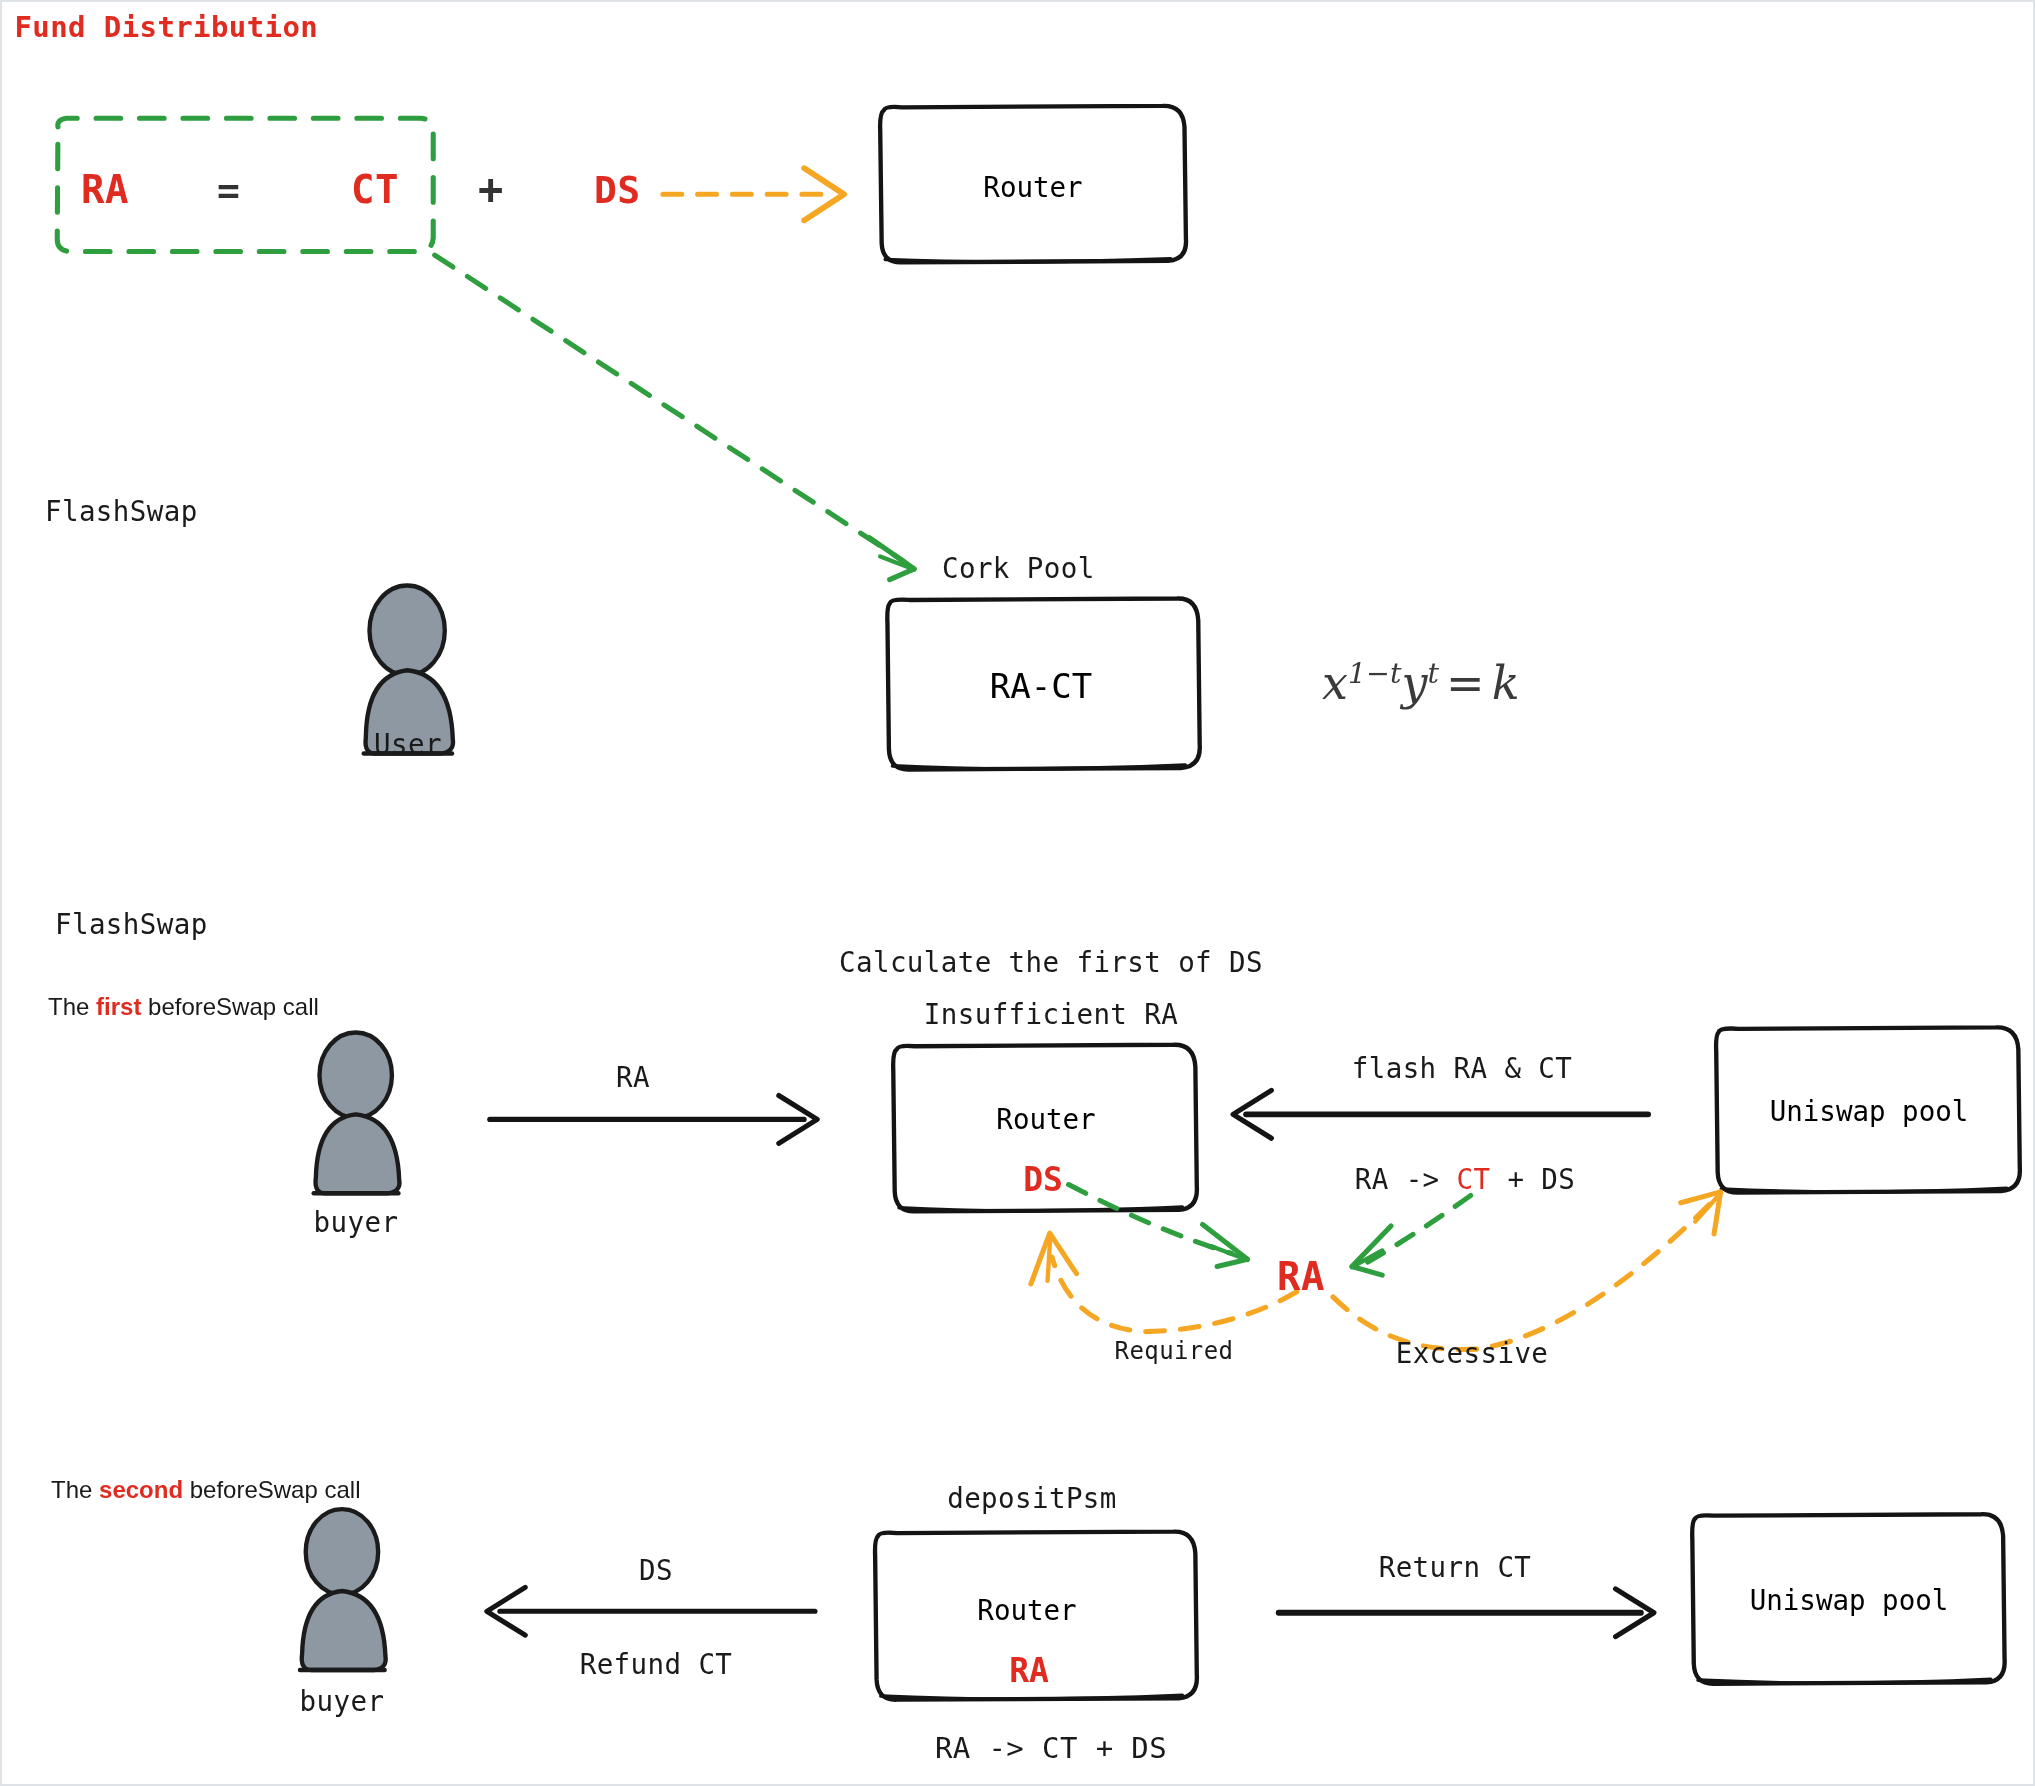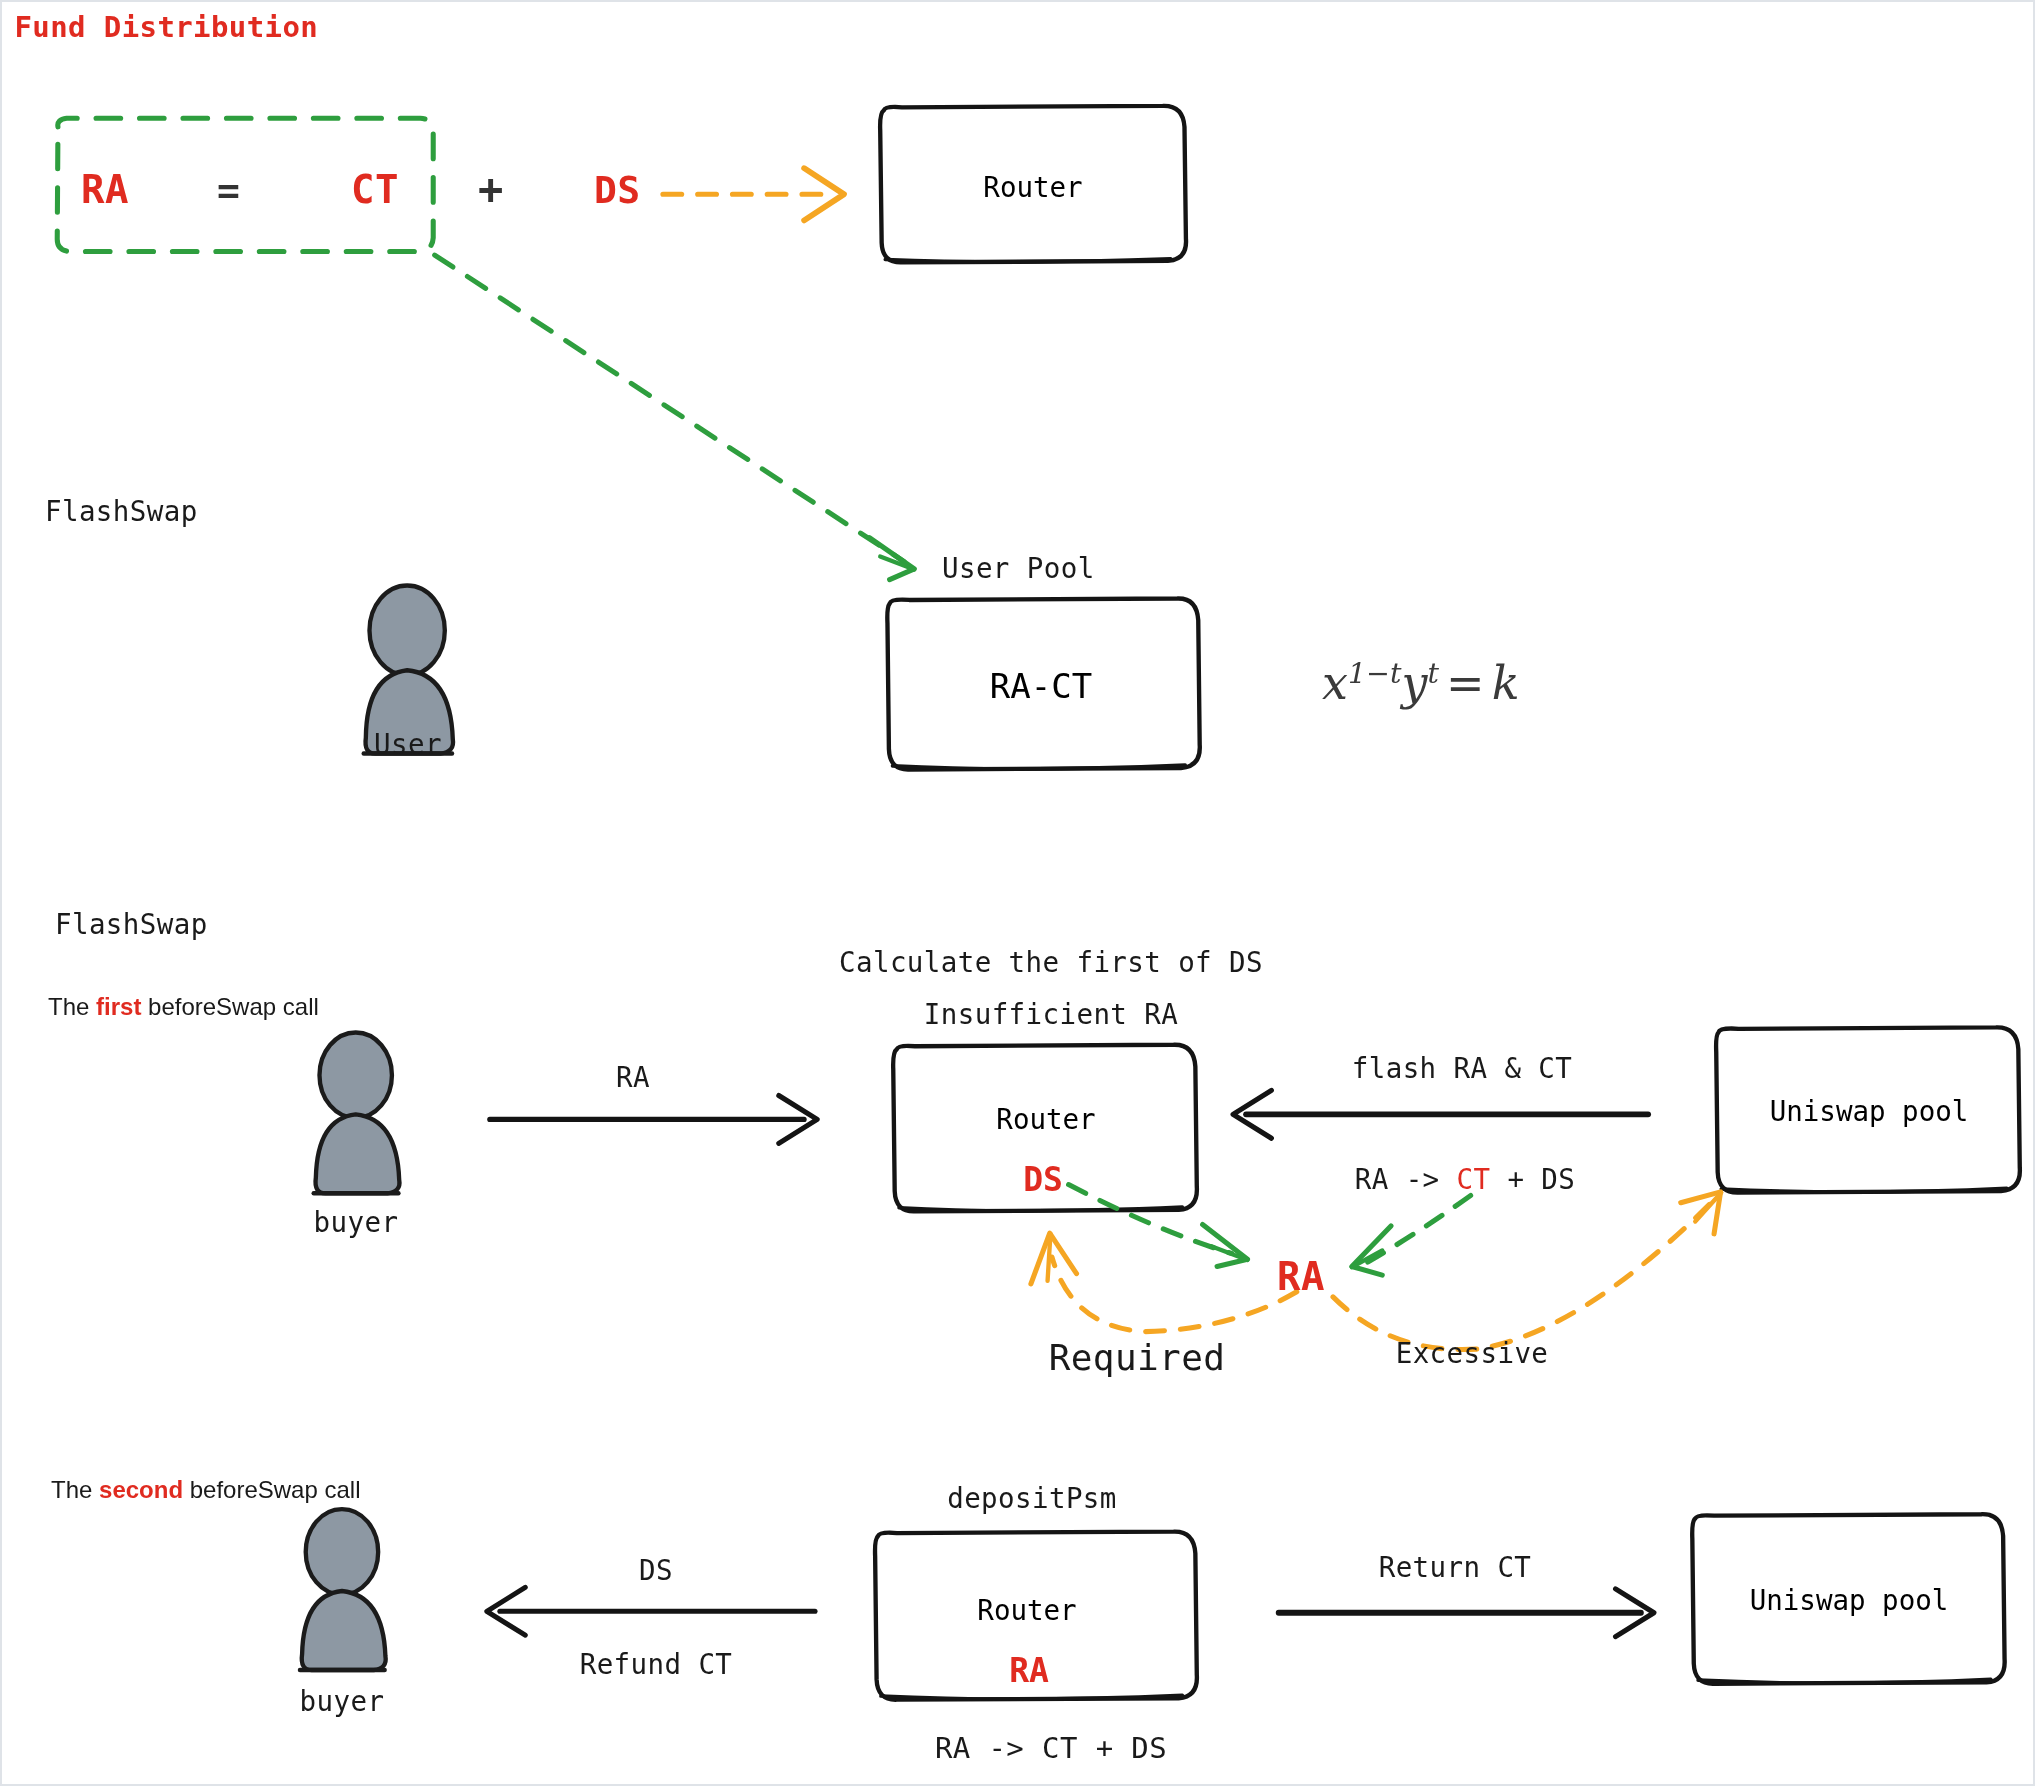--- a/index.html
+++ b/index.html
@@ -156,21 +156,21 @@
   <div class="lbl hand red" style="left:81px;top:167px;font-size:39px;font-weight:700;">RA</div>
   <div class="lbl hand" style="left:217px;top:168px;font-size:38px;font-weight:700;color:#333;">=</div>
   <div class="lbl hand red" style="left:351px;top:167px;font-size:39px;font-weight:700;">CT</div>
   <div class="lbl hand" style="left:478px;top:165px;font-size:42px;font-weight:700;color:#333;">+</div>
   <div class="lbl hand red" style="left:594px;top:168px;font-size:38px;font-weight:700;">DS</div>
 
   <div class="boxlabel" style="left:1033px;top:187px;font-size:27.5px;">Router</div>
 
   <div class="lbl hand" style="left:45px;top:495px;font-size:27.5px;">FlashSwap</div>
 
-  <div class="lbl hand" style="left:942px;top:552px;font-size:27.5px;">User Pool</div>
+  <div class="lbl hand" style="left:942px;top:552px;font-size:27.5px;">Cork Pool</div>
   <div class="boxlabel" style="left:1041px;top:686px;font-size:34px;">RA-CT</div>
 
   <div class="lbl hand ctr" style="left:408px;top:728px;font-size:27.5px;">User</div>
 
   <div class="lbl mathf" style="left:1322px;top:656px;font-size:46px;color:#3a3a3a;">
     <span>x</span><sup class="mf">1−t</sup><span>y</span><sup class="mf">t</sup><span style="font-style:normal;padding:0 7.2px;">=</span><span>k</span>
   </div>
 
   <div class="lbl hand" style="left:55px;top:908px;font-size:27.5px;">FlashSwap</div>
 
@@ -189,21 +189,21 @@
   <div class="boxlabel red" style="left:1043px;top:1179px;font-size:33px;font-weight:700;">DS</div>
 
   <div class="lbl hand ctr" style="left:1462px;top:1052px;font-size:27.5px;">flash RA &amp; CT</div>
 
   <div class="lbl hand ctr" style="left:1465px;top:1163px;font-size:27.5px;">
     <span>RA -&gt; </span><span class="red">CT</span><span> + DS</span>
   </div>
 
   <div class="lbl hand red ctr" style="left:1301px;top:1254px;font-size:39px;font-weight:700;">RA</div>
 
-  <div class="lbl hand ctr" style="left:1137px;top:1337px;font-size:36px;">Required</div>
+  <div class="lbl hand ctr" style="left:1174px;top:1337px;font-size:24px;">Required</div>
   <div class="lbl hand ctr" style="left:1464px;top:1337px;font-size:27.5px;margin-left:8px;">Excessive</div>
 
   <div class="boxlabel" style="left:1869px;top:1111px;font-size:27.5px;">Uniswap pool</div>
 
   <div class="lbl sans" style="left:51px;top:1476px;font-size:24px;">
     <span>The </span><span class="red" style="font-weight:700;">second</span><span> beforeSwap call</span>
   </div>
 
   <div class="lbl hand ctr" style="left:1032px;top:1482px;font-size:27.5px;">depositPsm</div>
 

